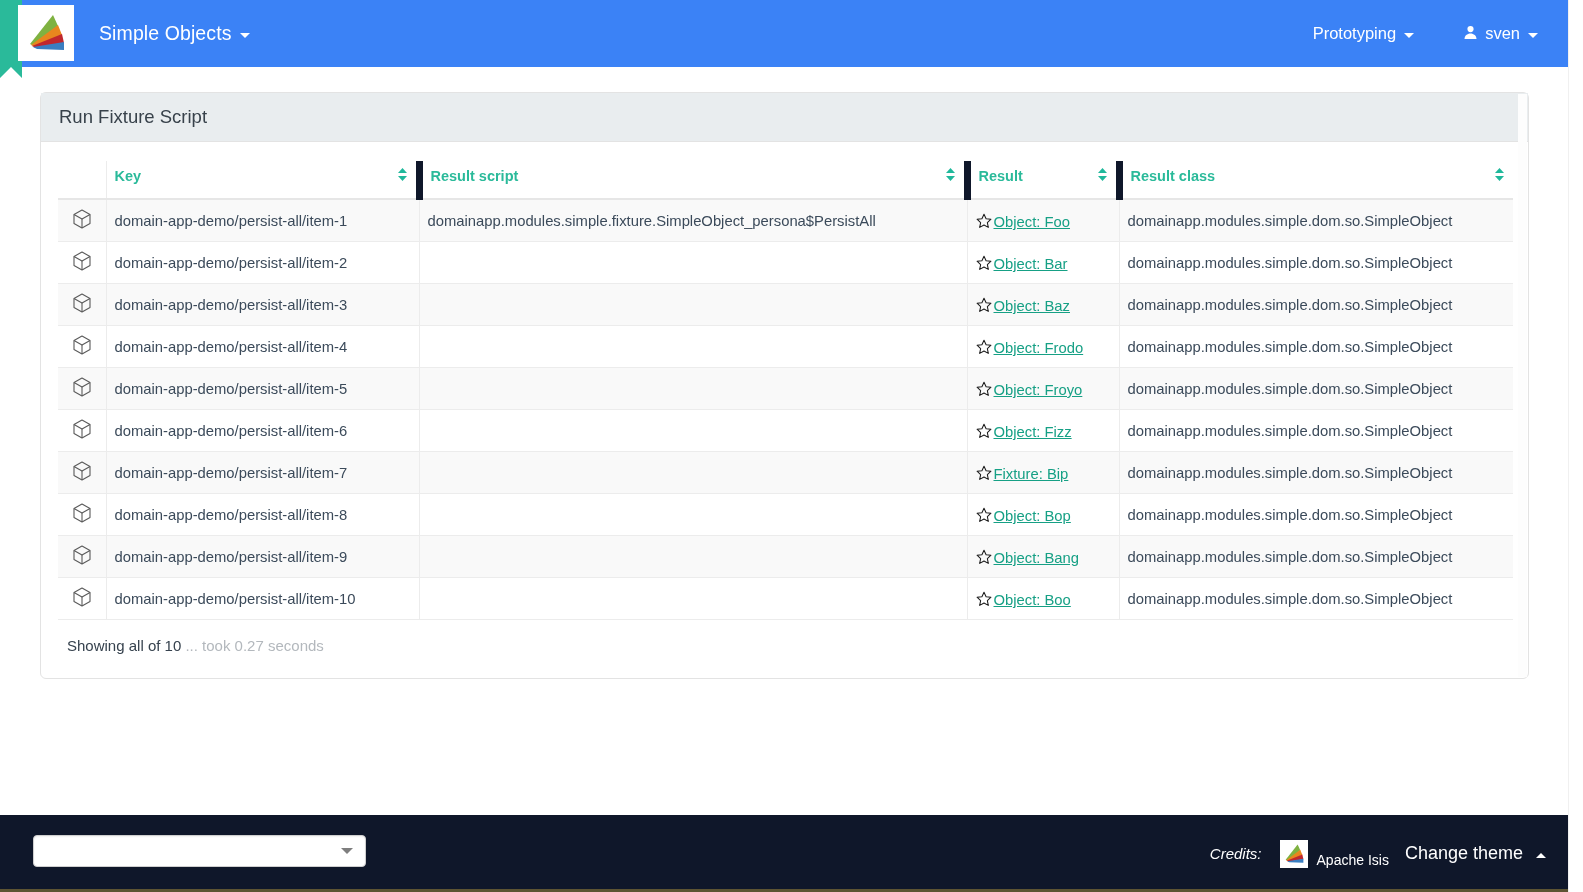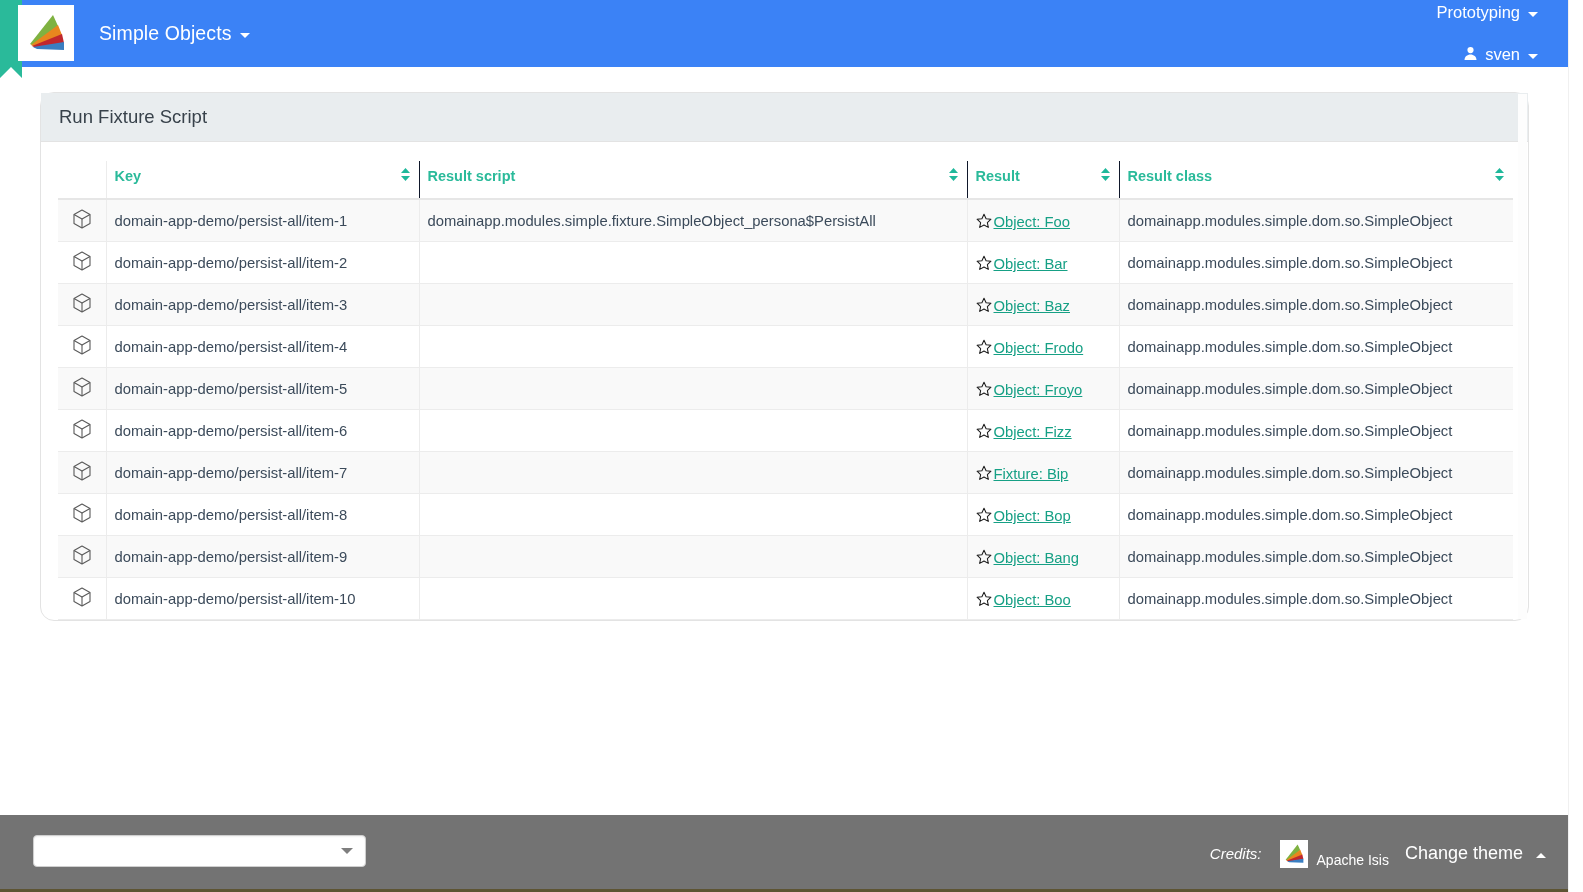--- a/index.html
+++ b/index.html
@@ -80,23 +80,22 @@
     margin-left: 8px;
     position: relative;
     top: -1px;
   }
   .nav-right {
     position: absolute;
     right: 14px;
     top: 0;
     height: 67px;
     display: flex;
-    align-items: flex-end;
+    align-items: flex-start;
     gap: 17px;
-    flex-direction: column;
   }
   .nav-item {
     color: #ffffff;
     font-size: 16.5px;
     padding: 0 16px;
     height: 67px;
     display: flex;
     align-items: center;
     cursor: pointer;
     white-space: nowrap;
@@ -118,21 +117,21 @@
     background: #ffffff;
     overflow: hidden;
   }
   .panel {
     position: absolute;
     left: 40px;
     top: 25px;
     width: 1489px;
     background: #ffffff;
     border: 1px solid #e3e3e3;
-    border-radius: 14px;
+    border-radius: 6px;
   }
   .panel-heading {
     background: #e9edef;
     height: 49px;
     display: flex;
     align-items: center;
     padding: 0 18px;
     border-bottom: 1px solid #e3e3e3;
   }
   .panel-title {
@@ -158,21 +157,21 @@
     padding: 6px 8px 13px 8px;
     border-bottom: 2px solid #e6e6e6;
     vertical-align: bottom;
     position: relative;
   }
   table.isis-table th.col-icon {
     width: 48px;
     border-right: 1px solid #ececec;
   }
   table.isis-table th.th-sortable {
-    border-right: 1px solid #0f172a;
+    border-right: 7px solid #0f172a;
     margin-left: 30px;
   }
   table.isis-table th:last-child { border-right: none; text-align: center; }
   .th-inner {
     display: flex;
     align-items: center;
     justify-content: space-between;
   }
   .sort-icon {
     display: inline-block;
@@ -218,21 +217,21 @@
   .showing-text { color: #36424e; }
   .took-text { color: #b3b8bd; }
 
   
   .footer {
     position: absolute;
     left: 0;
     bottom: 0;
     width: 1568px;
     height: 77px;
-    background: #737373;
+    background: #0f172a;
     border-bottom: 3px solid #5d5433;
     display: flex;
     align-items: center;
   }
   .footer-select {
     position: absolute;
     left: 33px;
     top: 20px;
     width: 333px;
     height: 32px;
@@ -606,20 +605,23 @@
                         <polygon points="10,1.5 12.6,7.1 18.7,7.8 14.2,12 15.4,18 10,15 4.6,18 5.8,12 1.3,7.8 7.4,7.1"></polygon>
                       </svg></span>
                     <a class="obj-link" href="#">Object: Boo</a>
                   </span>
                 </td>
                 <td>domainapp.modules.simple.dom.so.SimpleObject</td>
               </tr>
             </tbody>
         </table>
 
+        <div class="table-footer">
+          <span class="showing-text">Showing all of 10</span><span class="took-text"> ... took 0.27 seconds</span>
+        </div>
 
       </div>
     </div>
   </div>
 
   <div class="footer">
     <div class="footer-select">
       <span class="select-arrow"></span>
     </div>
 

